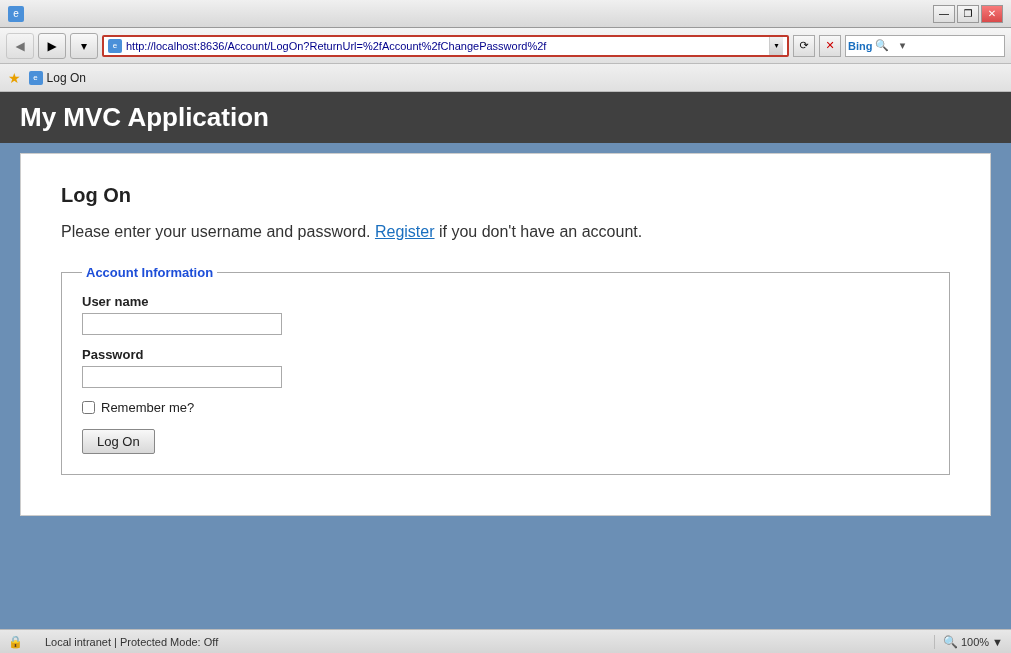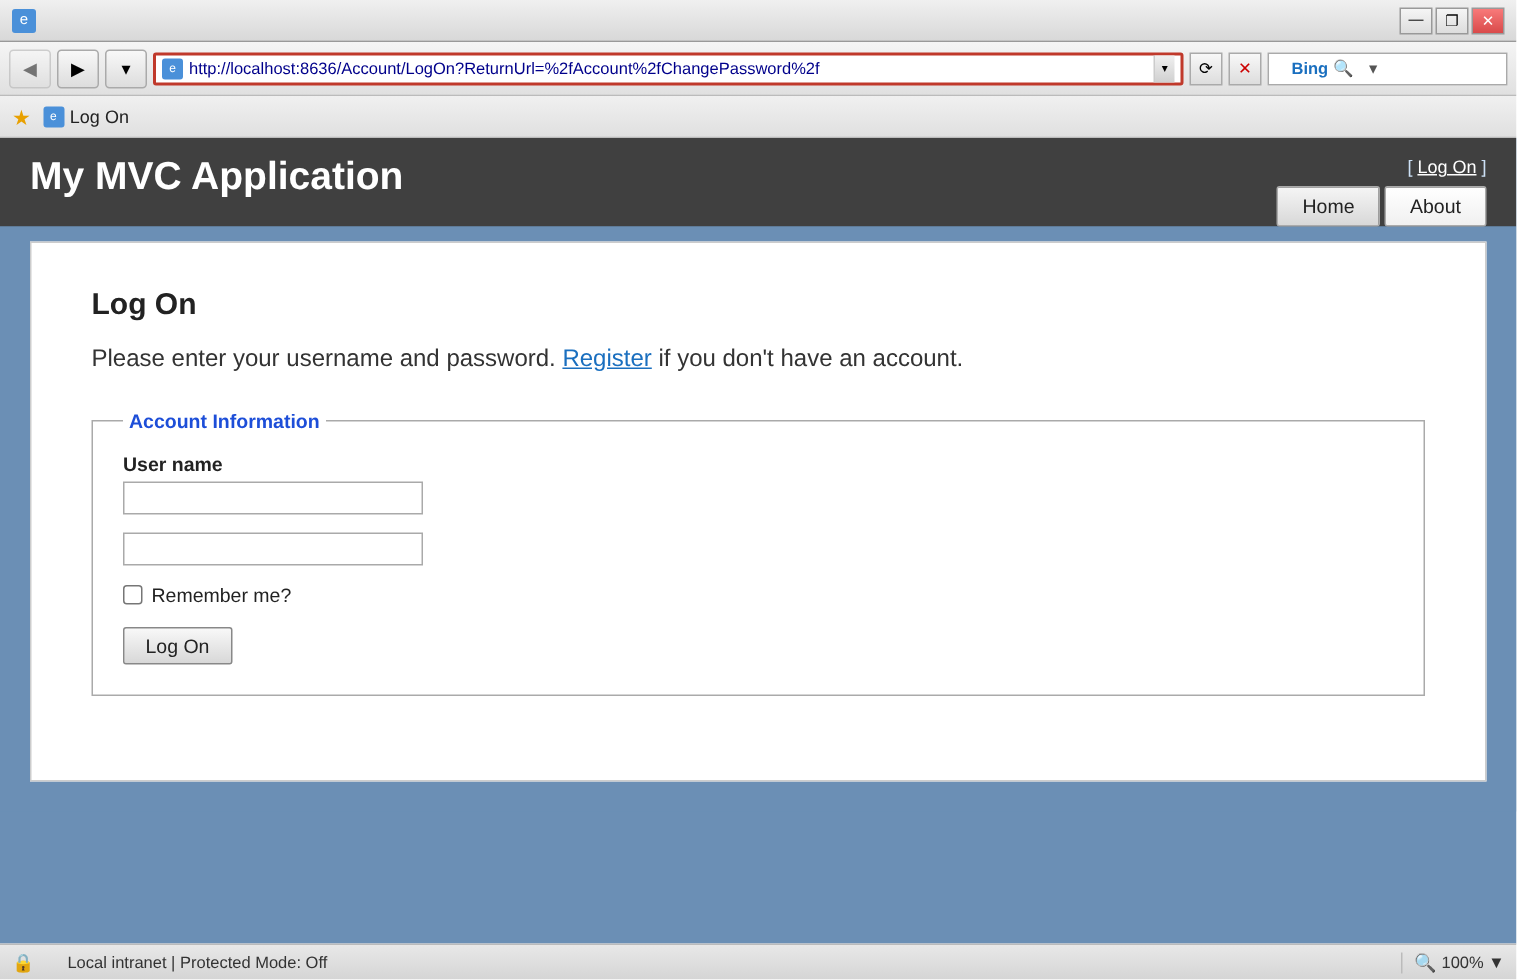--- a/index.html
+++ b/index.html
@@ -115,21 +115,21 @@
       background: linear-gradient(to bottom, #f8f8f8, #ddd);
       border: 1px solid #aaa;
       display: flex; align-items: center; justify-content: center;
       font-size: 11px; color: #c00; cursor: pointer;
     }
     .search-bar {
       width: 160px; height: 22px;
       border: 1px solid #aaa;
       display: flex; align-items: center;
       background: white;
-      padding: 0 15px;
+      padding: 0 2px;
     }
     .bing-logo {
       font-size: 11px; color: #1a6fbf; font-weight: bold;
     }
     .search-go {
       width: 20px; height: 20px;
       display: flex; align-items: center; justify-content: center;
       font-size: 11px; cursor: pointer; color: #555;
     }
 
@@ -360,47 +360,39 @@
   <div class="fav-item">
     <div class="fav-item-icon">e</div>
     <span>Log On</span>
   </div>
 </div>
 
 <div class="browser-content">
 
   <div class="app-header">
     <div class="app-title">My MVC Application</div>
-    <div class="header-right">
-      <div class="logon-link-area">
-        <span>[ </span><a class="logon-link">Log On</a><span> ]</span>
-      </div>
-      <div class="nav-buttons">
-        <button class="nav-button">Home</button>
-        <button class="nav-button active">About</button>
-      </div>
-    </div>
   </div>
 
   <div class="main-content">
     <div class="content-box">
       <h2 class="logon-title">Log On</h2>
       <p class="logon-desc">
         <span>Please enter your username and password. </span><a class="register-link">Register</a><span> if you don't have an account.</span>
       </p>
 
       <fieldset class="fieldset">
         <legend class="legend">Account Information</legend>
 
         <div class="form-group">
           <label class="form-label">User name</label>
           <input class="form-input" type="text" style="">
         </div>
 
         <div class="form-group">
+          <label class="form-label">Password</label>
           <input class="form-input" type="password" style="">
         </div>
 
         <div class="checkbox-group">
           <input type="checkbox" class="form-checkbox" style="">
           <label class="checkbox-label">Remember me?</label>
         </div>
 
         <button class="submit-btn">Log On</button>
       </fieldset>

